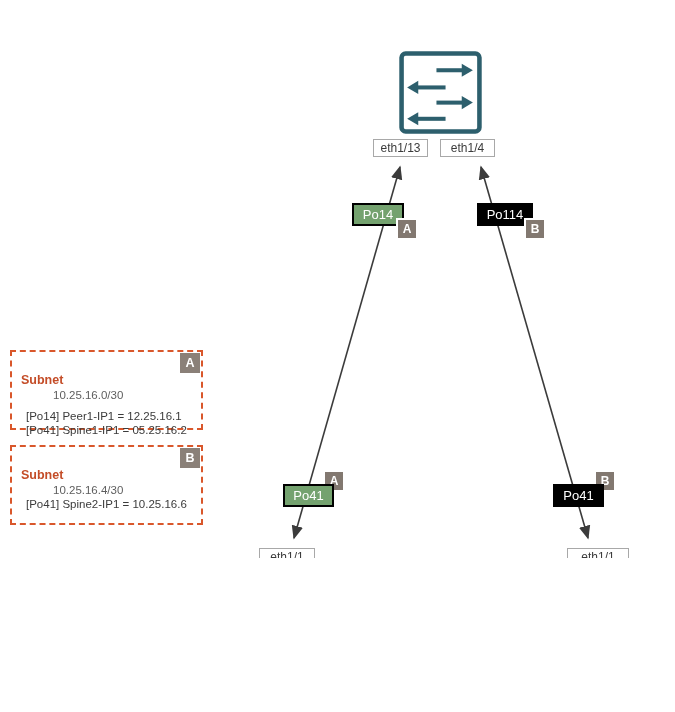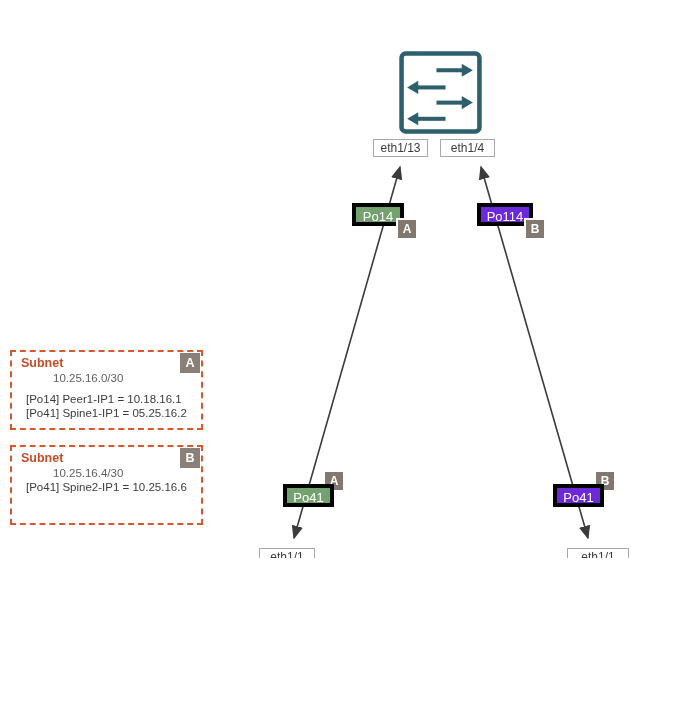--- a/index.html
+++ b/index.html
@@ -33,30 +33,30 @@
     font-size: 12px;
     line-height: 18px;
     text-align: center;
     color: #3b3b3b;
     z-index: 3;
     height: 18px;
   }
   .po {
     position: absolute;
     box-sizing: border-box;
-    border: 4px solid #000000;
+    border: 2px solid #000000;
     color: #ffffff;
     font-size: 13px;
     line-height: 19px;
     text-align: center;
     z-index: 4;
     height: 23px;
   }
   .po.green  { background: #74a26f; }
-  .po.purple { background: #6d28d9; }
+  .po.purple { background: #000000; }
   .mini-badge {
     position: absolute;
     box-sizing: border-box;
     width: 22px; height: 22px;
     background: #827870;
     border: 2px solid #ffffff;
     color: #ffffff;
     font-weight: bold;
     font-size: 12px;
     line-height: 18px;
@@ -69,21 +69,21 @@
     position: absolute;
     left: 10px;
     box-sizing: border-box;
     width: 193px;
     height: 80px;
     border: 2px dashed #d9572b;
     background: #ffffff;
     padding: 4px 6px 4px 9px;
     z-index: 2;
   }
-  .subnet-title { color: #c44d28; font-weight: bold; font-size: 12.5px; line-height: 15px; }
+  .subnet-title { color: #c44d28; font-weight: bold; font-size: 12.5px; line-height: 15px; margin-top: 17px; }
   .subnet-cidr  { color: #5e5e5e; font-size: 11.5px; line-height: 14px; margin-left: 32px; }
   .subnet-entry { color: #3b3b3b; font-size: 11.5px; line-height: 14px; padding-left: 5px; }
   .subnet-entry.first { margin-top: 7px; }
   .subnet-badge {
     position: absolute;
     top: 1px; right: 1px;
     width: 20px; height: 20px;
     background: #8a8078;
     color: #ffffff;
     font-weight: bold;
@@ -146,21 +146,21 @@
 
   <div class="port-label" style="left:259px; top:548px; width:56px;">eth1/1</div>
   <div class="port-label" style="left:567px; top:548px; width:62px;">eth1/1</div>
 
   <div class="peer-label" style="left:398px; top:612px; width:84px;">Peer Peer</div>
 
   <div class="subnet" style="top:350px;">
     <div class="subnet-badge">A</div>
     <div class="subnet-title">Subnet</div>
     <div class="subnet-cidr">10.25.16.0/30</div>
-    <div class="subnet-entry first">[Po14] Peer1-IP1 = 10.18.16.1</div>
+    <div class="subnet-entry first">[Po14] Peer1-IP1 = 12.25.16.1</div>
     <div class="subnet-entry">[Po41] Spine1-IP1 = 05.25.16.2</div>
   </div>
 
   <div class="subnet" style="top:445px;">
     <div class="subnet-badge">B</div>
     <div class="subnet-title">Subnet</div>
     <div class="subnet-cidr">10.25.16.4/30</div>
     <div class="subnet-entry">[Po41] Spine2-IP1 = 10.25.16.6</div>
   </div>
 

